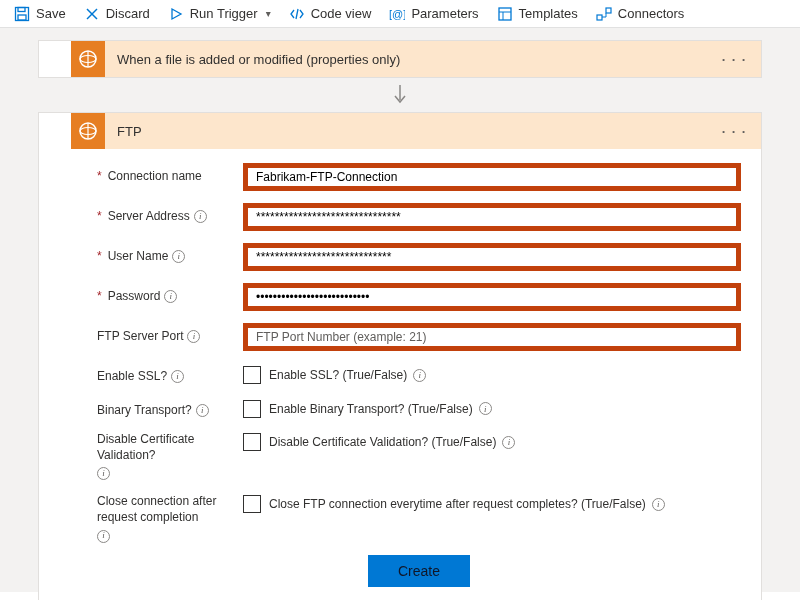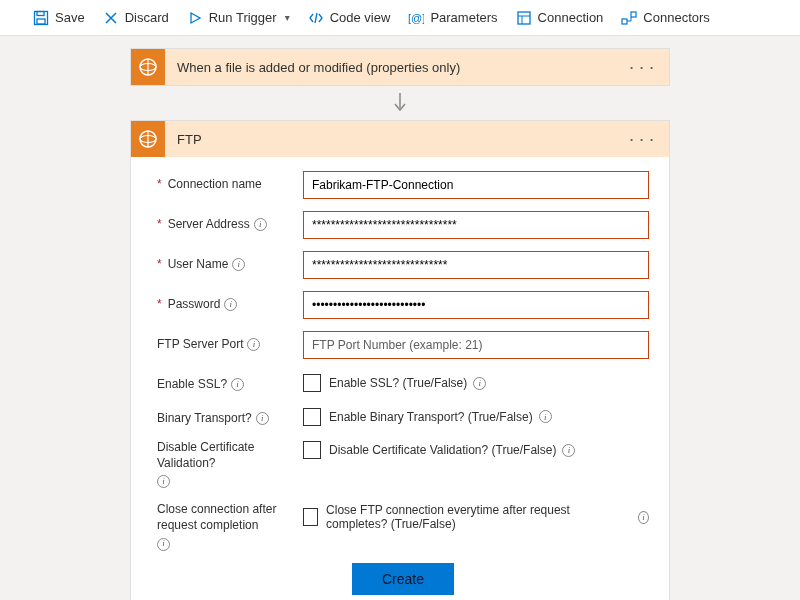--- a/index.html
+++ b/index.html
@@ -8,22 +8,22 @@
       font-size: 13px;
       color: #323130;
       background: #fff;
       width: 800px;
       height: 600px;
       overflow: hidden;
     }
     .toolbar {
       display: flex;
       align-items: center;
-      height: 36px;
-      padding: 0 25px;
+      height: 28px;
+      padding: 0 6px;
       border-bottom: 1px solid #e1e1e1;
       gap: 2px;
     }
     .tb-btn {
       display: inline-flex;
       align-items: center;
       gap: 6px;
       padding: 4px 8px;
       color: #323130;
       cursor: pointer;
@@ -34,23 +34,24 @@
     .chev { margin-left: 2px; font-size: 10px; color: #605e5c; }
     .canvas {
       background: #f3f2f1;
       height: 564px;
       padding: 12px 14px;
       display: flex;
       flex-direction: column;
       align-items: center;
     }
     .card {
-      width: 540px;
+      width: 724px;
       background: #fff;
       border: 1px solid #e1dfdd;
+      padding-left: 32px;
     }
     .card-header {
       display: flex;
       align-items: center;
       background: #fde6cc;
       height: 36px;
       padding-right: 10px;
     }
     .card-badge {
       width: 34px;
@@ -104,21 +105,21 @@
       color: #605e5c;
       font-style: italic;
       font-family: serif;
     }
     .form-control {
       flex: 1;
     }
     input[type=text] {
       width: 100%;
       height: 28px;
-      border: 1px solid #c2410c;
+      border: 5px solid #c2410c;
       padding: 0 8px;
       font-size: 12px;
       font-family: inherit;
     }
     input[type=text]::placeholder { color: #605e5c; }
     .checkbox-row {
       display: flex;
       align-items: center;
       gap: 8px;
       padding-top: 3px;
@@ -194,21 +195,21 @@
     <span>Parameters</span>
   </div>
   <div class="tb-btn">
     <span class="tb-icon">
       <svg width="14" height="14" viewBox="0 0 14 14">
           <rect x="1" y="1" width="12" height="12" fill="none" stroke="#0078d4" stroke-width="1.3"></rect>
           <line x1="1" y1="5" x2="13" y2="5" stroke="#0078d4"></line>
           <line x1="5" y1="5" x2="5" y2="13" stroke="#0078d4"></line>
         </svg>
     </span>
-    <span>Connection</span>
+    <span>Templates</span>
   </div>
   <div class="tb-btn">
     <span class="tb-icon">
       <svg width="16" height="16" viewBox="0 0 16 16">
           <rect x="10" y="2" width="5" height="5" fill="none" stroke="#0078d4" stroke-width="1.2"></rect>
           <rect x="1" y="9" width="5" height="5" fill="none" stroke="#0078d4" stroke-width="1.2"></rect>
           <line x1="6" y1="11" x2="10" y2="11" stroke="#0078d4"></line>
           <line x1="10" y1="11" x2="10" y2="7" stroke="#0078d4"></line>
           <polyline points="12,2 12,0 8,0" fill="none" stroke="#0078d4" stroke-width="0"></polyline>
         </svg>

